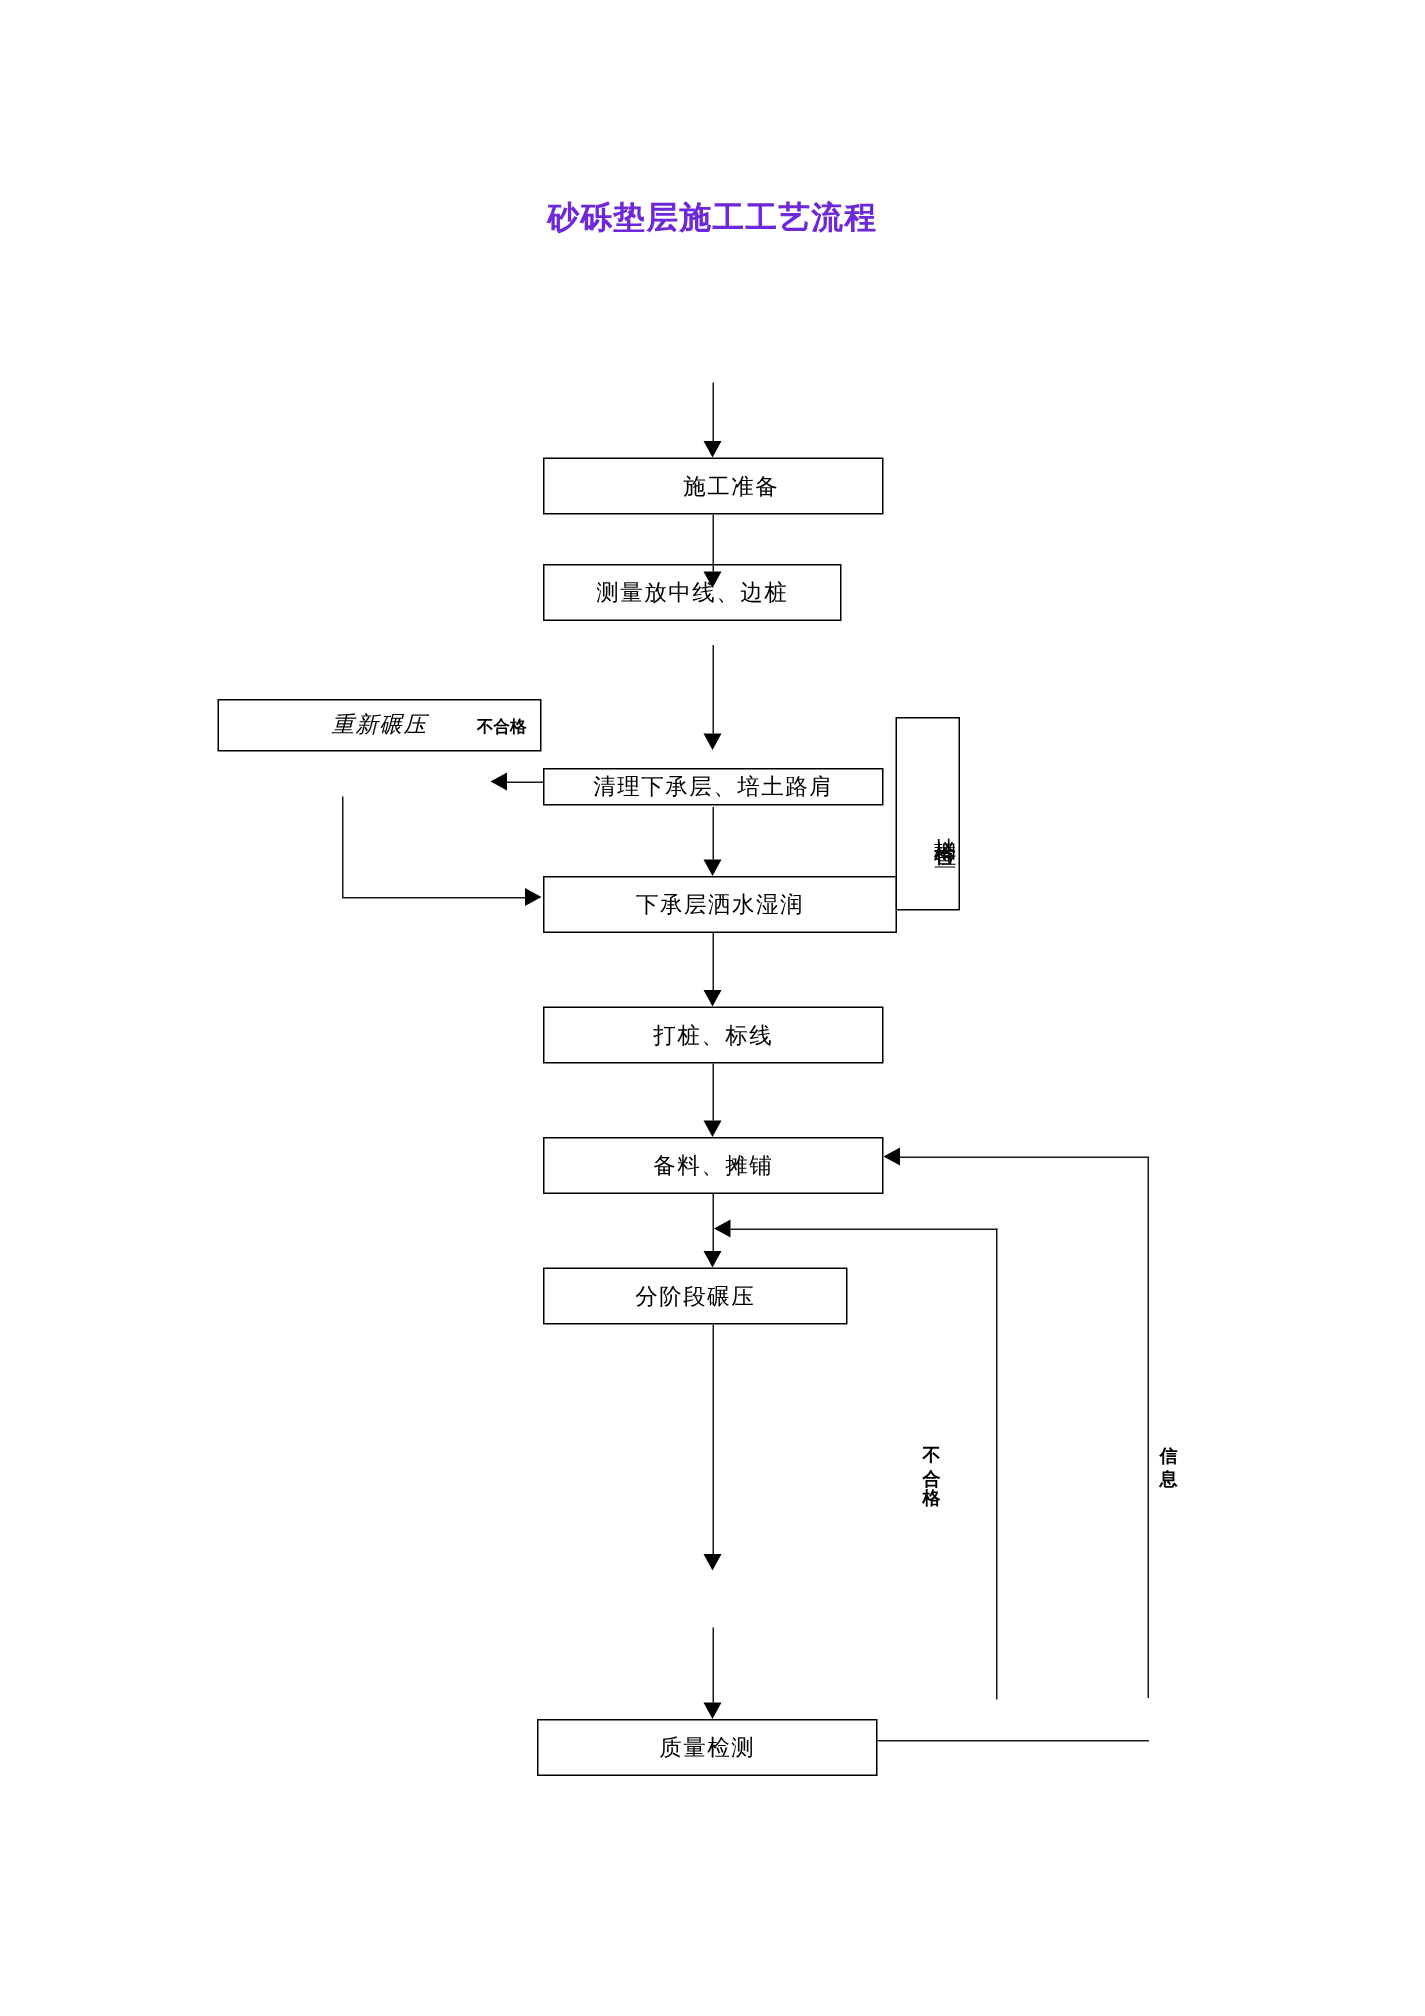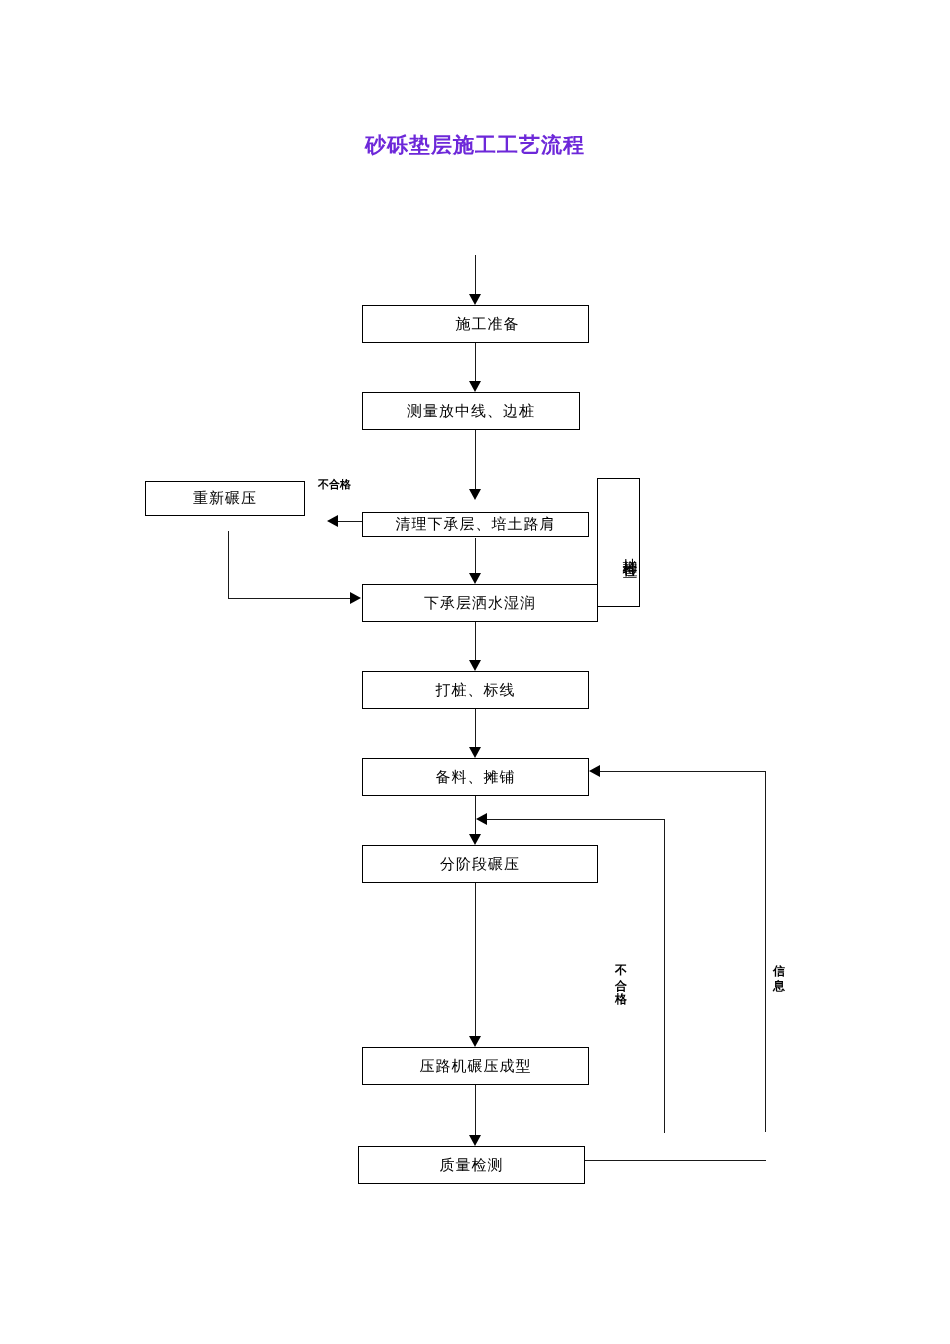--- a/index.html
+++ b/index.html
@@ -99,37 +99,36 @@
 </head>
 <body>
 
 <div id="page">
 
   <div id="title">砂砾垫层施工工艺流程</div>
 
 
   <div class="node" style="left:362px; top:305px; width:227px; height:38px;padding-left:24px;">施工准备</div>
 
-  <div class="node" style="left:362px; top:392px; width:218px; height:38px;">测量放中线、边桩</div>
+  <div class="node" style="left:362px; top:376px; width:199px; height:38px;">测量放中线、边桩</div>
 
   <div class="node" style="left:362px; top:512px; width:227px; height:25px;">清理下承层、培土路肩</div>
 
   <div class="node" style="left:362px; top:584px; width:236px; height:38px;">下承层洒水湿润</div>
 
   <div class="node" style="left:362px; top:671px; width:227px; height:38px;">打桩、标线</div>
 
   <div class="node" style="left:362px; top:758px; width:227px; height:38px;">备料、摊铺</div>
 
-  <div class="node" style="left:362px; top:845px; width:236px; height:38px;font-family:Liberation Serif, serif;">分阶段碾压</div>
+  <div class="node" style="left:362px; top:845px; width:203px; height:38px;font-family:Liberation Serif, serif;">分阶段碾压</div>
 
-  <div class="node" style="left:362px; top:1047px; width:227px; height:38px;">压路机碾压成型</div>
 
   <div class="node" style="left:358px; top:1146px; width:227px; height:38px;">质量检测</div>
 
-  <div class="node" style="left:145px; top:481px; width:160px; height:35px;">重新碾压</div>
+  <div class="node" style="left:145px; top:466px; width:216px; height:35px;font-style:italic;">重新碾压</div>
 
   <div class="node vertical" style="left:597px; top:478px; width:43px; height:129px;">抽样检查</div>
 
   <div class="edge-label" style="left:318px; top:477px;">不合格</div>
 
   <div class="edge-label vert" style="left:612px; top:955px;">不合格</div>
 
   <div class="edge-label vert" style="left:770px; top:955px;">信息</div>
 
   <div class="ln-v" style="left:475px; top:255px; height:39px;"></div>

